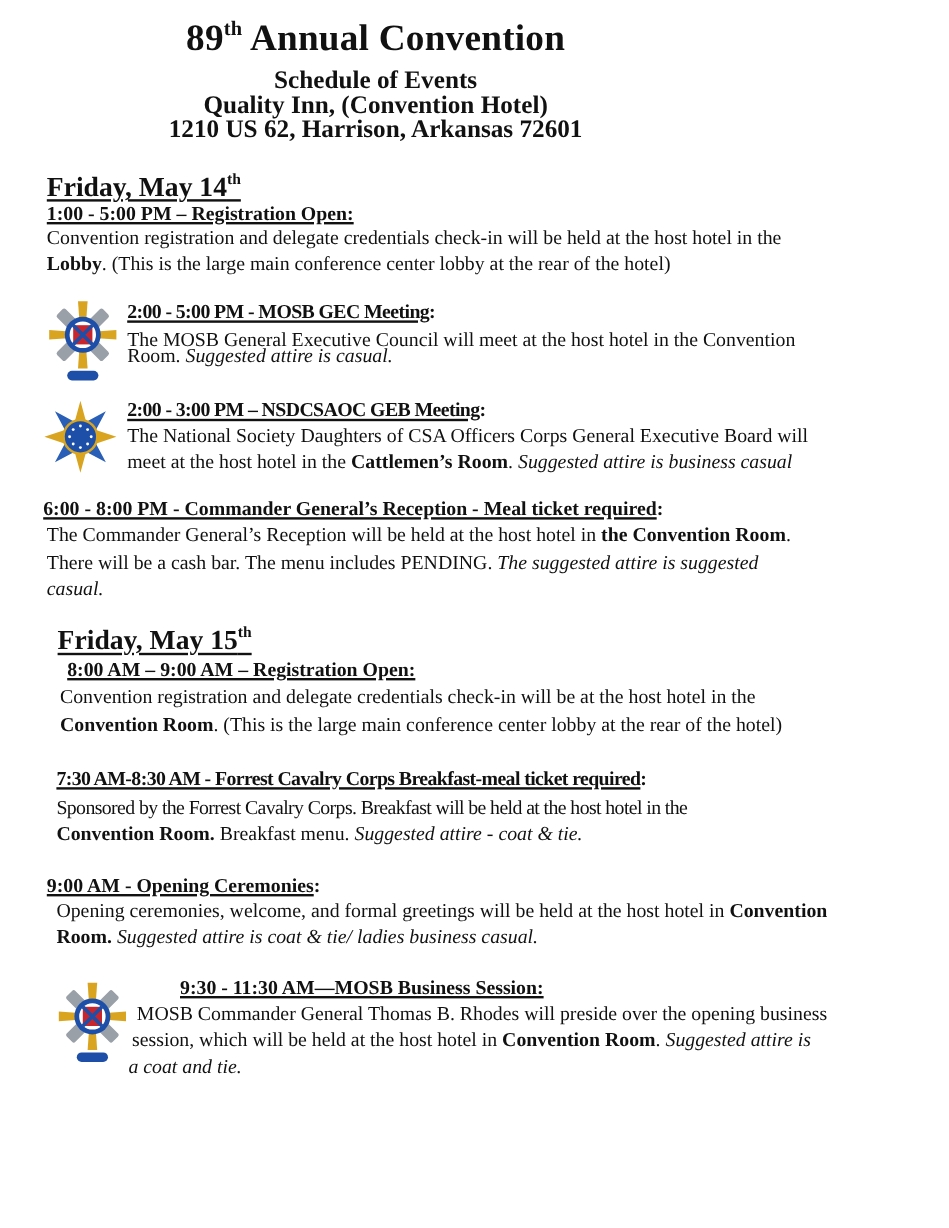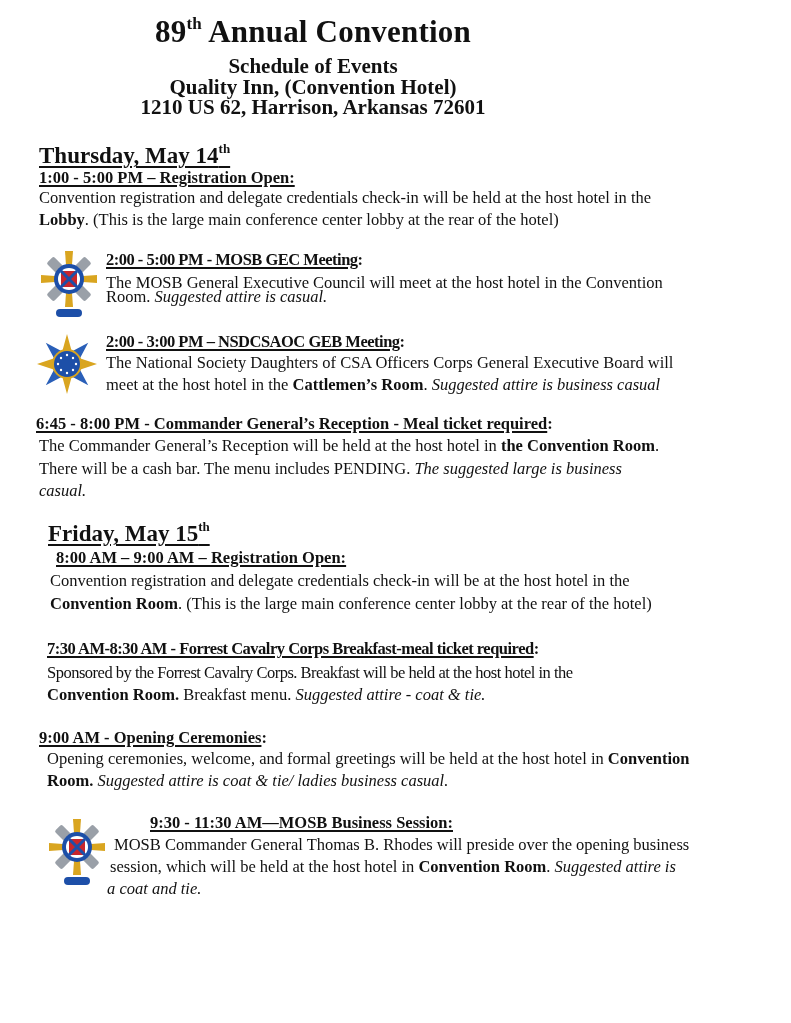--- a/index.html
+++ b/index.html
@@ -37,21 +37,21 @@
 <body>
 
 <div class="abs header title">
   <span>89</span><sup>th</sup><span> Annual Convention</span>
 </div>
 <div class="abs header sub sub1">Schedule of Events</div>
 <div class="abs header sub sub2">Quality Inn, (Convention Hotel)</div>
 <div class="abs header sub sub3">1210 US 62, Harrison, Arkansas 72601</div>
 
 <div class="abs day" style="left:39px; top:143px;">
-  <span>Thursday, May 14</span><sup>th</sup>
+  <span>Friday, May 14</span><sup>th</sup>
 </div>
 
 <div class="abs ev-head" style="left:39px; top:168px;">1:00 - 5:00 PM – Registration Open:</div>
 <div class="abs body-text" style="left:39px; top:187px;">Convention registration and delegate credentials check-in will be held at the host hotel in the</div>
 <div class="abs body-text" style="left:39px; top:209px;">
   <b>Lobby</b><span>. (This is the large main conference center lobby at the rear of the hotel)</span>
 </div>
 
 <div class="abs emblem" style="left:36px; top:249px;">
   <svg width="66" height="70" viewBox="0 0 66 70">
@@ -106,27 +106,27 @@
 </div>
 <div class="abs ev-head condensed" style="left:106px; top:332px;">
   <span>2:00 - 3:00 PM – NSDCSAOC GEB  Meeting</span><span class="colon">:</span>
 </div>
 <div class="abs body-text" style="left:106px; top:352px;">The National Society Daughters of CSA Officers Corps General Executive Board will</div>
 <div class="abs body-text" style="left:106px; top:374px;text-align:right;">
   <span>meet at the host hotel in the </span><b>Cattlemen’s Room</b><span>. </span><i>Suggested attire is business casual</i>
 </div>
 
 <div class="abs ev-head" style="left:36px; top:414px;">
-  <span> 6:45 - 8:00 PM - Commander General’s Reception - Meal ticket required</span><span class="colon">:</span>
+  <span> 6:00 - 8:00 PM - Commander General’s Reception - Meal ticket required</span><span class="colon">:</span>
 </div>
 <div class="abs body-text" style="left:39px; top:435px;">
   <span>The Commander General’s Reception will be held at the host hotel in </span><b>the Convention Room</b><span>.</span>
 </div>
 <div class="abs body-text" style="left:39px; top:458px;">
-  <span>There will be a cash bar. The menu includes PENDING. </span><i>The suggested large is business</i>
+  <span>There will be a cash bar. The menu includes PENDING. </span><i>The suggested attire is suggested</i>
 </div>
 <div class="abs body-text" style="left:39px; top:480px;">
   <i>casual.</i>
 </div>
 
 <div class="abs day" style="left:48px; top:521px;">
   <span>Friday, May 15</span><sup>th</sup>
 </div>
 
 <div class="abs ev-head" style="left:40px; top:548px;margin-left:16px;"> 8:00 AM – 9:00 AM – Registration Open: </div>

